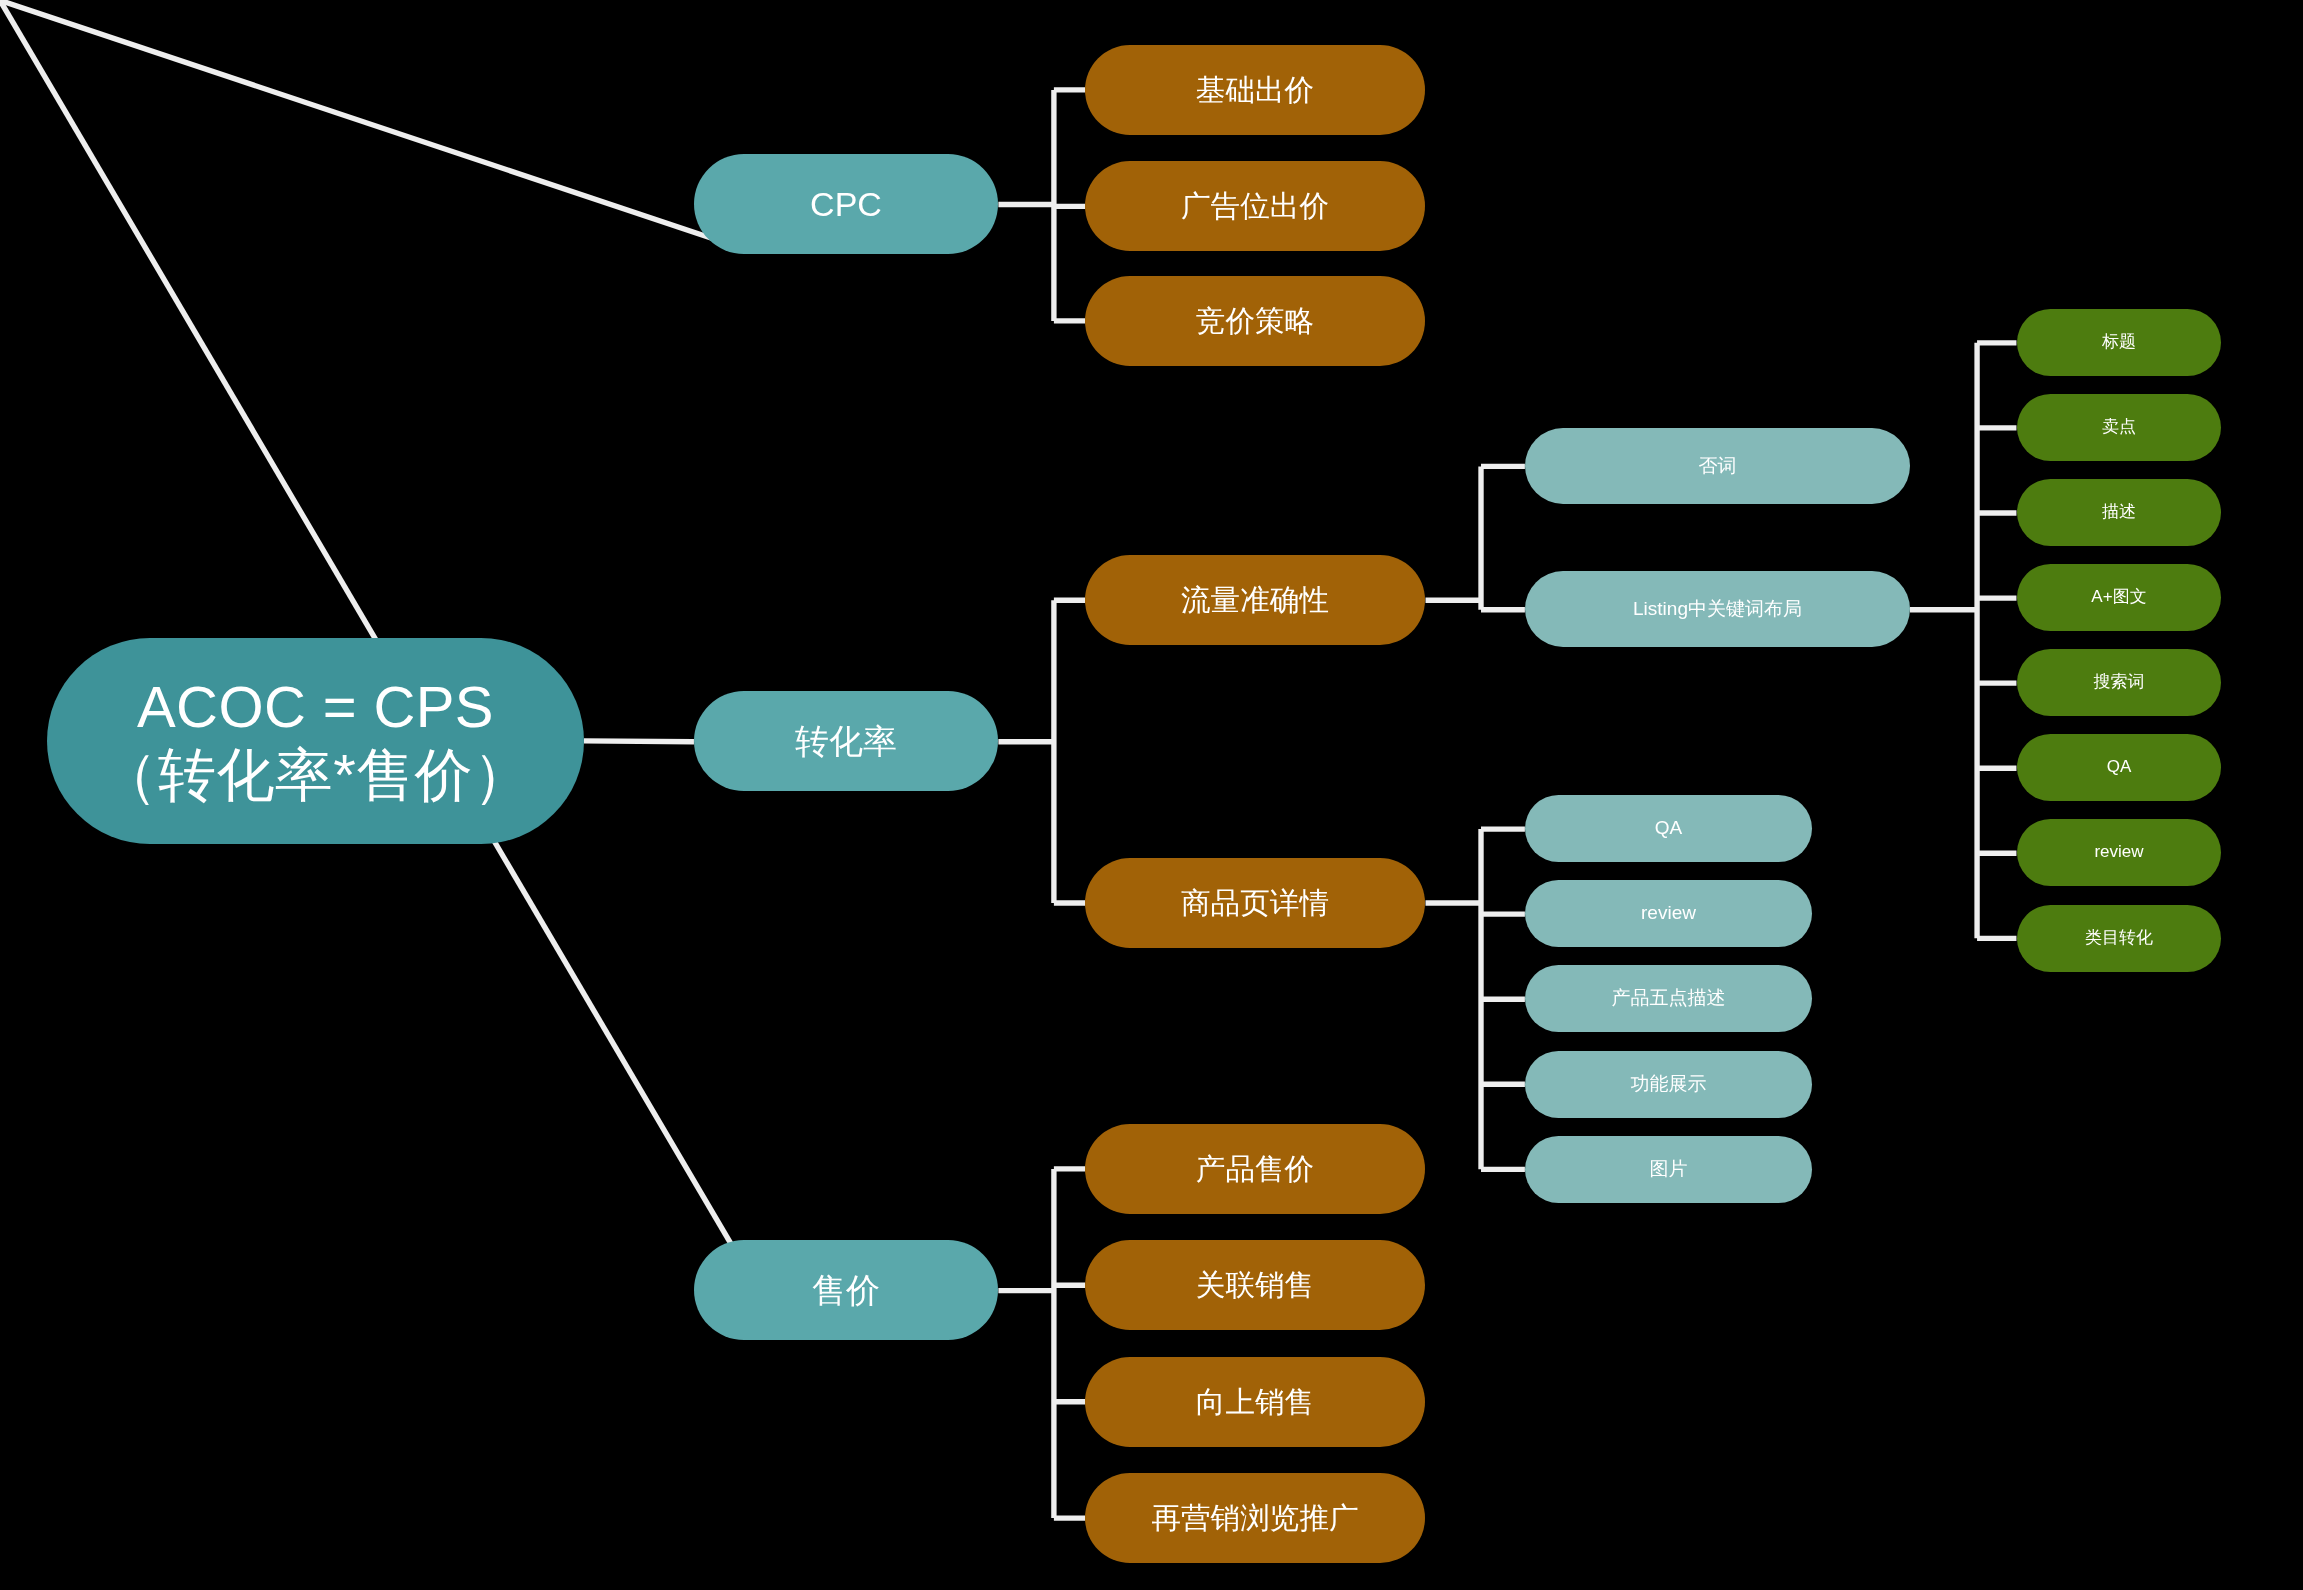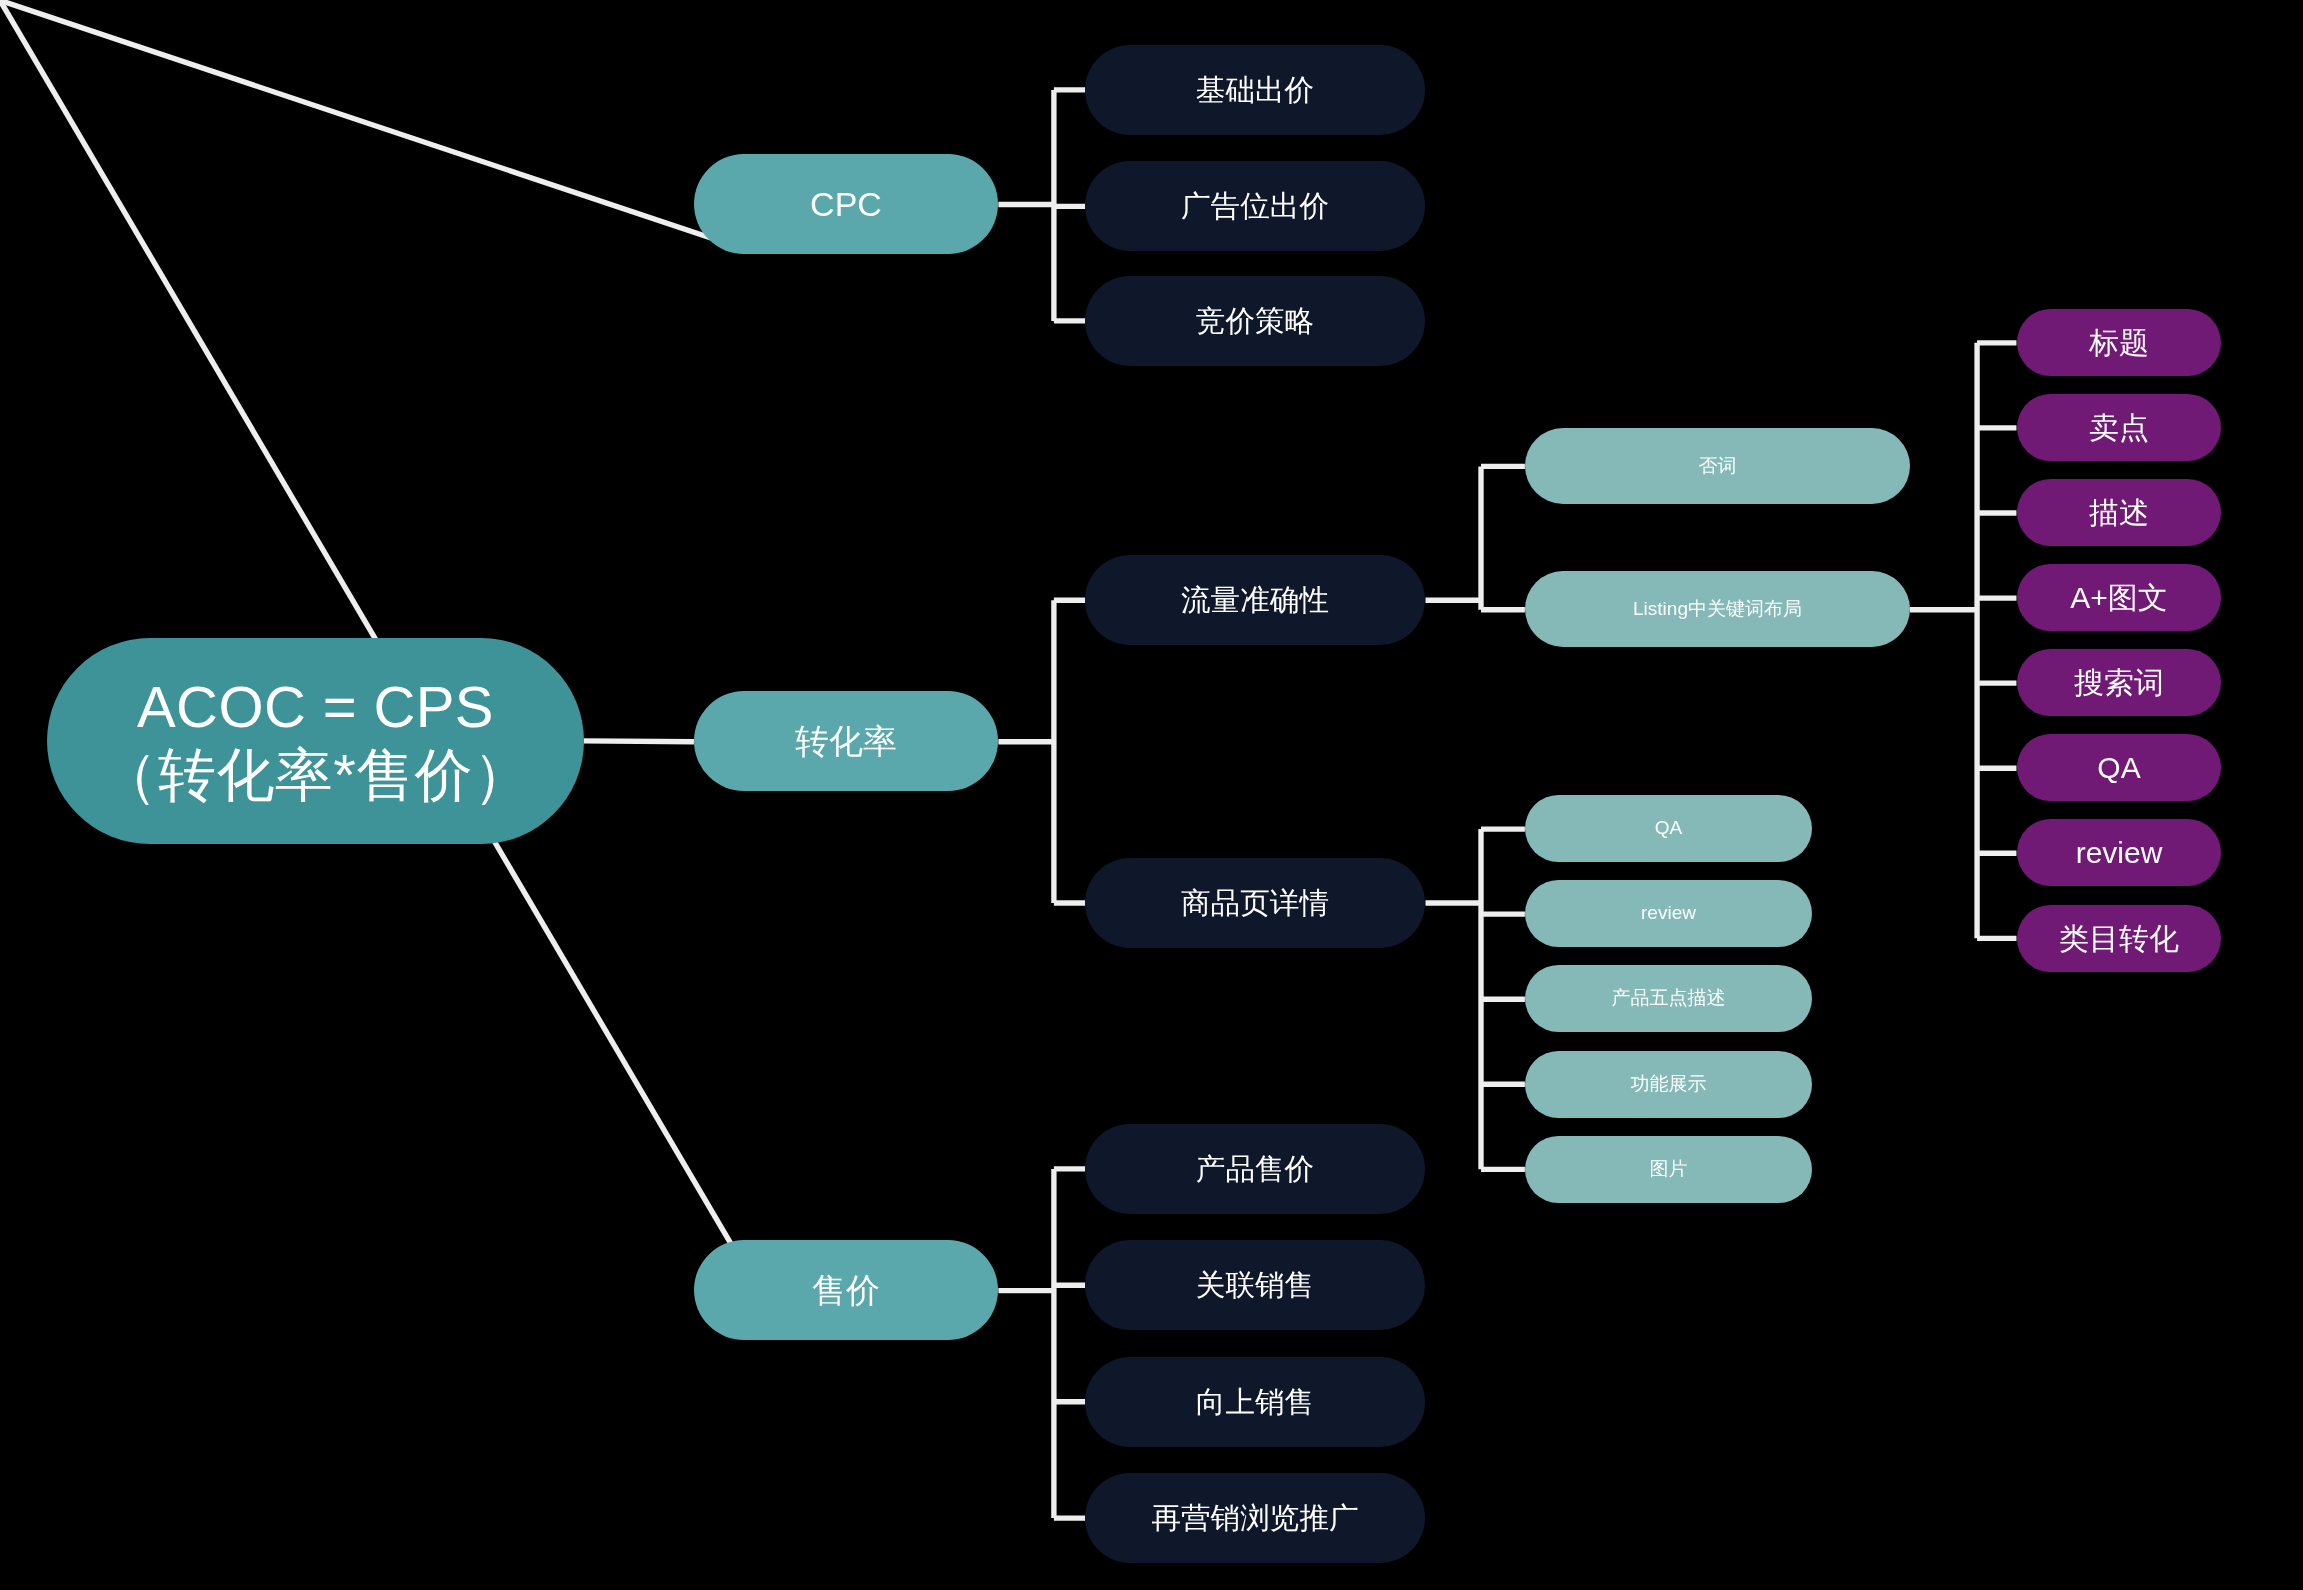--- a/index.html
+++ b/index.html
@@ -43,32 +43,32 @@
     font-size: 58px;
     letter-spacing: 0.4px;
     font-weight: 400;
   }
   .node.lvl1 {
     background: #5aa8ab;
     font-size: 34px;
     font-weight: 400;
   }
   .node.lvl2 {
-    background: #0f172a;
+    background: #a16207;
     font-size: 29.6px;
     font-weight: 400;
   }
   .node.lvl3 {
     background: #84b9b8;
     font-size: 19px;
     font-weight: 400;
   }
   .node.leaf {
-    background: #701a75;
-    font-size: 30px;
+    background: #4d7c0f;
+    font-size: 17px;
     font-weight: 400;
   }
 </style>
 </head>
 <body>
 
 <div id="canvas">
   <svg id="edges" viewBox="0 0 2572 1776">
       <line x1="NaN" y1="NaN" x2="820" y2="274" stroke="#eeeeee" stroke-width="6" stroke-linecap="butt"></line>
       <line x1="1115" y1="228" x2="1177" y2="228" stroke="#eeeeee" stroke-width="6" stroke-linecap="butt"></line>

